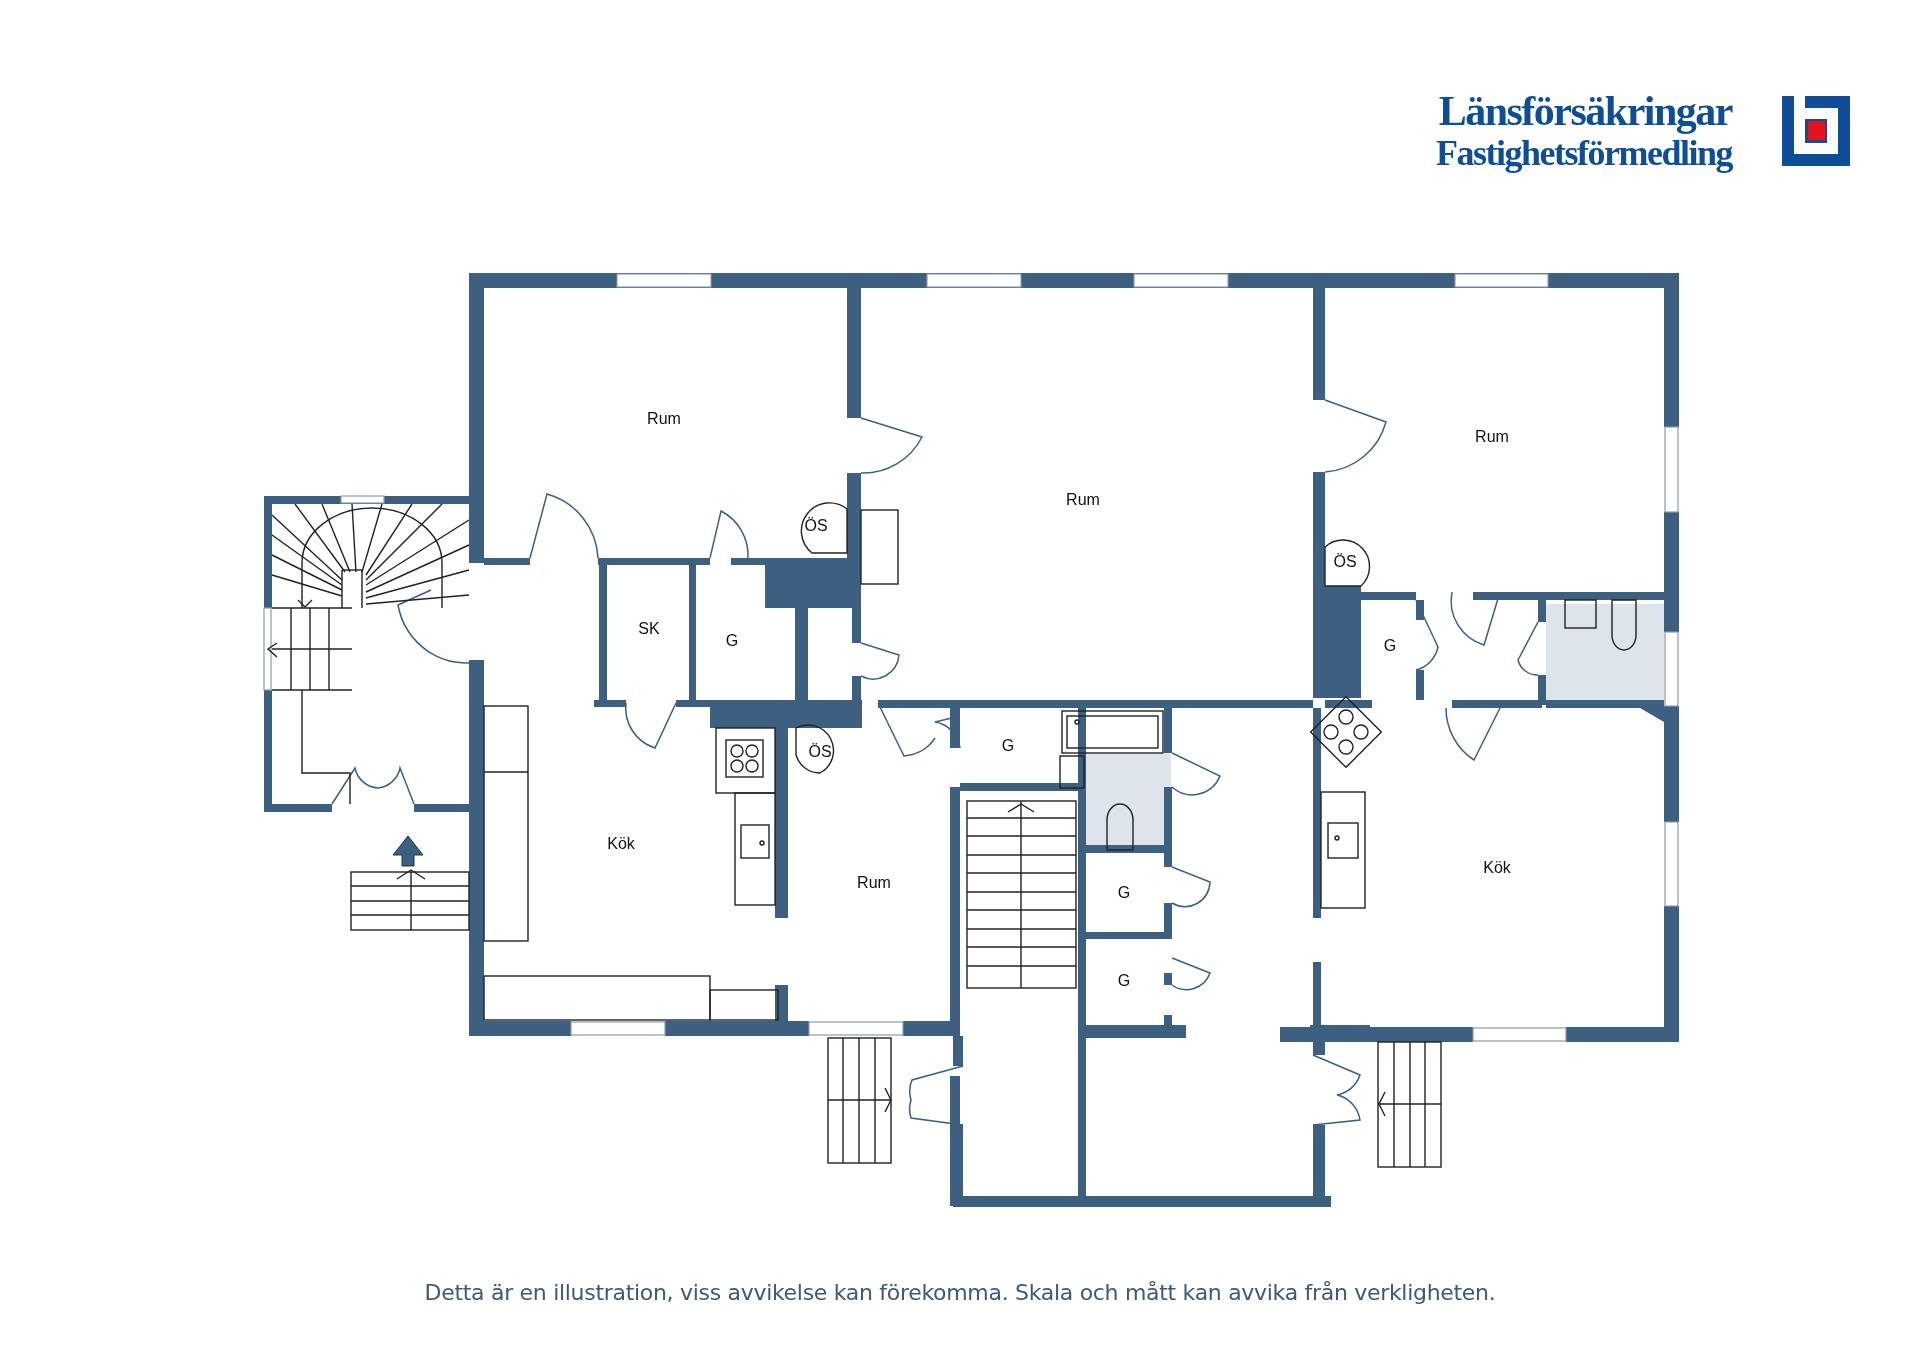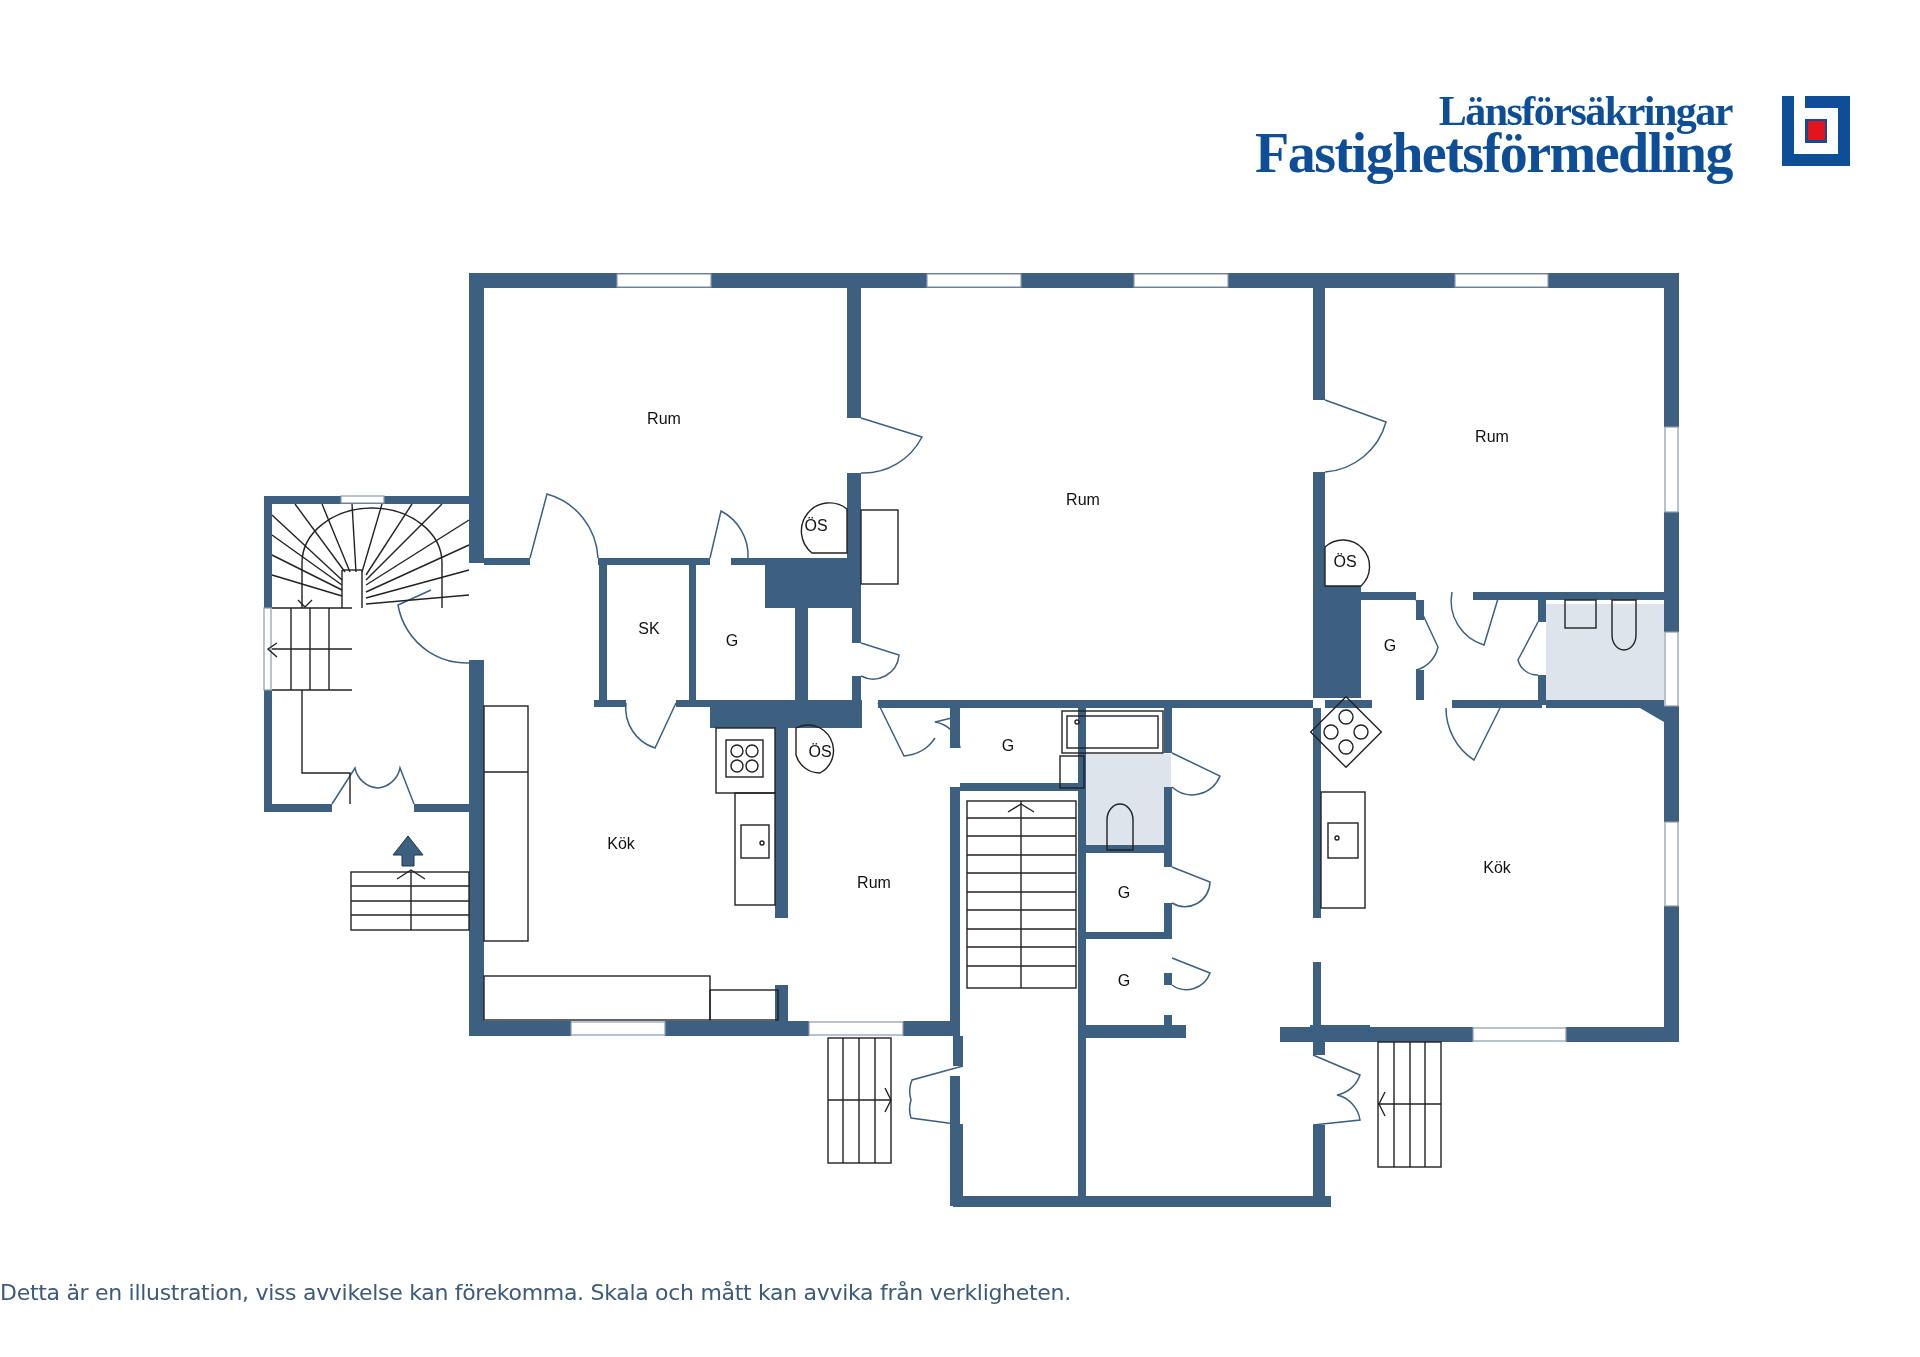--- a/index.html
+++ b/index.html
@@ -1,23 +1,23 @@
 <!DOCTYPE html>
 <html><head>
 <meta charset="utf-8">
 <style>
   html, body { margin: 0; padding: 0; background: #ffffff; }
   body { width: 1920px; height: 1357px; position: relative; overflow: hidden; font-family: "Liberation Sans", sans-serif; }
   .logo { position: absolute; left: 1380px; top: 90px; width: 470px; height: 90px; }
   .logo-text { position: absolute; right: 118px; top: 0; text-align: right; font-family: "Liberation Serif", "DejaVu Serif", serif; font-weight: bold; color: #0e4e96; letter-spacing: -1.5px; margin-left: 14px; }
   .logo-line1 { font-size: 42px; line-height: 42px; display: block; }
-  .logo-line2 { font-size: 56px; line-height: 42px; display: block; }
+  .logo-line2 { font-size: 36px; line-height: 42px; display: block; }
   .logo-mark { position: absolute; right: 0; top: 6px; width: 68px; height: 70px; }
   .plan { position: absolute; left: 0; top: 0; width: 1920px; height: 1357px; }
-  .footer { position: absolute; left: 0; width: 1920px; top: 1280px; font-size: 22px; color: #3d5a78; font-family: "DejaVu Sans", sans-serif; letter-spacing: -0.3px; }
+  .footer { position: absolute; left: 0; width: 1920px; top: 1280px; text-align: center; font-size: 22px; color: #3d5a78; font-family: "DejaVu Sans", sans-serif; letter-spacing: -0.3px; }
   .room-label { font-family: "Liberation Sans", sans-serif; font-size: 16px; fill: #111; text-anchor: middle; dominant-baseline: middle; }
   .wall { fill: #3d5f80; }
   .thin { fill: none; stroke: #3d5f80; stroke-width: 1.5; }
   .blk { fill: none; stroke: #222; stroke-width: 1.4; }
   .win { fill: #fff; stroke: #8a9bb0; stroke-width: 1.2; }
   .wet { fill: #dde4ec; }
 </style>
 </head>
 <body>
 

